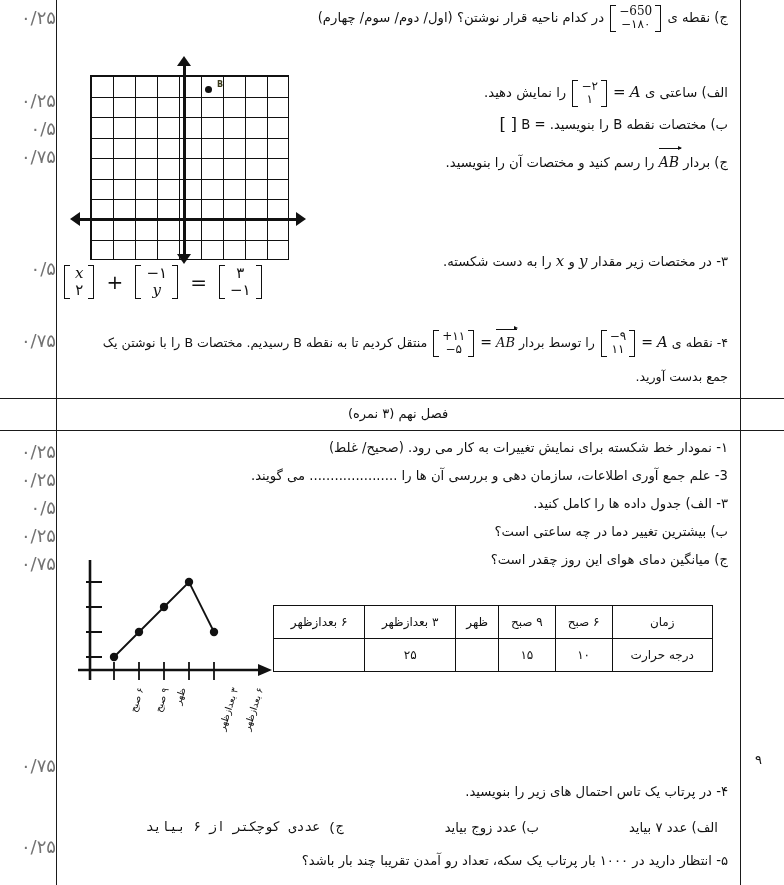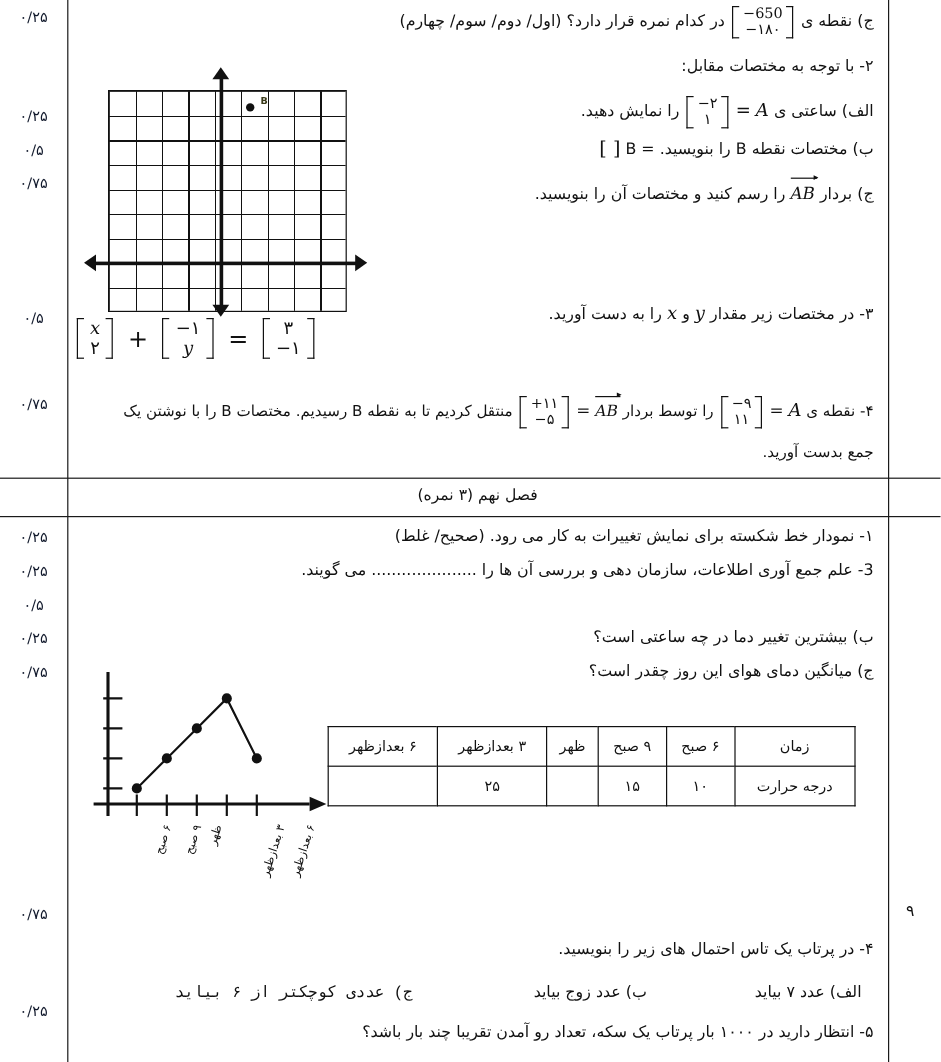--- a/index.html
+++ b/index.html
@@ -30,23 +30,22 @@
     position: absolute;
     height: 1px;
     background: #1a1a1a;
   }
 
   
   .score {
     position: absolute;
     left: 0;
     width: 56px;
-    text-align: center;
-    font-size: 12px;
-    color: #0f172a;
+    font-size: 18px;
+    color: #737373;
     direction: rtl;
     letter-spacing: .2px;
   }
 
   
   .q {
     position: absolute;
     direction: rtl;
     text-align: right;
     font-size: 13.2px;
@@ -208,24 +207,23 @@
   <div class="score" style="top:836px;">۰/۲۵</div>
 
   <div class="pagenum" style="left:755px; top:752px;">۹</div>
 
   <div class="q" style="right:56px; top:5px;">
     <span>ج) نقطه ی</span>
     <span class="mat">
       <span class="r up">−650</span>
       <span class="r up">−۱۸۰</span>
     </span>
-    <span>در کدام نمره قرار دارد؟ (اول/ دوم/ سوم/ چهارم)</span>
-  </div>
-
-  <div class="q" style="right:56px; top:46px;">۲- با توجه به مختصات مقابل:</div>
+    <span>در کدام ناحیه قرار نوشتن؟ (اول/ دوم/ سوم/ چهارم)</span>
+  </div>
+
 
   <div class="q" style="right:56px; top:80px;">
     <span>الف) ساعتی ی</span>
     <span class="it" style="font-size:15px;">A</span>
     <span style="font-size:15px;">=</span>
     <span class="mat">
       <span class="r up">−۲</span>
       <span class="r up">۱</span>
     </span>
     <span>را نمایش دهید.</span>
@@ -241,21 +239,21 @@
     <span>ب) مختصات نقطه B را بنویسید.</span>
     <span style="direction:ltr; display:inline-block;">B =</span>
     <span class="bigbr" style="font-size:16px; line-height:1;">[  ]</span>
   </div>
 
   <div class="q" style="right:56px; top:250px;">
     <span>۳- در مختصات زیر مقدار</span>
     <span class="it" style="font-size:15px;">y</span>
     <span>و</span>
     <span class="it" style="font-size:15px;">x</span>
-    <span>را به دست آورید.</span>
+    <span>را به دست شکسته.</span>
   </div>
 
   <div id="eq3" style="left:62px; top:265px;">
     <span class="mat">
       <span class="r it">x</span>
       <span class="r up">۲</span>
     </span>
     <span class="op">+</span>
     <span class="mat">
       <span class="r up">−۱</span>
@@ -299,20 +297,21 @@
     <div class="arrow" style="left:107px; top:194px; border-top:10px solid #111; border-left:7px solid transparent; border-right:7px solid transparent;"></div>
 
     <div id="ptB" style="left:135px; top:26px;"></div>
     <div id="lblB" style="left:147px; top:20px;">B</div>
   </div>
 
   <div class="sec-head" style="left:56px; top:406px; width:684px;">فصل نهم (۳ نمره)</div>
 
   <div class="q" style="right:56px; top:438px;">۱- نمودار خط شکسته برای نمایش تغییرات به کار می رود. (صحیح/ غلط)</div>
   <div class="q" style="right:56px; top:466px;">3- علم جمع آوری اطلاعات، سازمان دهی و بررسی آن ها را ..................... می گویند.</div>
+  <div class="q" style="right:56px; top:494px;">۳- الف) جدول داده ها را کامل کنید.</div>
   <div class="q" style="right:56px; top:522px;">ب) بیشترین تغییر دما در چه ساعتی است؟</div>
   <div class="q" style="right:56px; top:550px;">ج) میانگین دمای هوای این روز چقدر است؟</div>
 
   <div class="q" style="right:56px; top:782px;">۴- در پرتاب یک تاس احتمال های زیر را بنویسید.</div>
   <div class="q" style="right:66px; top:818px;">الف) عدد ۷ بیاید</div>
   <div class="q" style="right:245px; top:818px;">ب) عدد زوج بیاید</div>
   <div class="q" style="right:440px; top:818px;font-family:Liberation Mono, monospace;">ج) عددی کوچکتر از ۶ بیاید</div>
   <div class="q" style="right:56px; top:851px;">۵- انتظار دارید در ۱۰۰۰ بار پرتاب یک سکه، تعداد رو آمدن تقریبا چند بار باشد؟</div>
 
   <table id="dtable" style="left:273px; top:605px; width:440px;">

